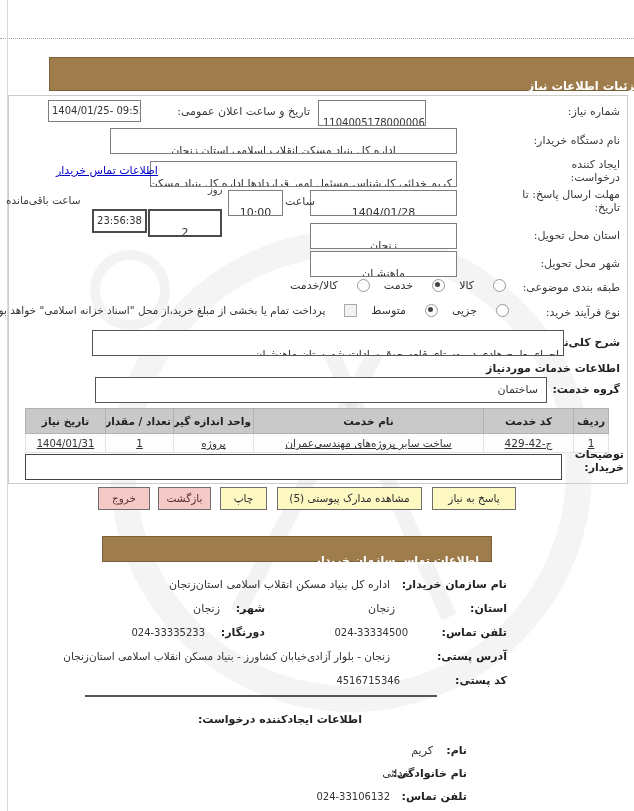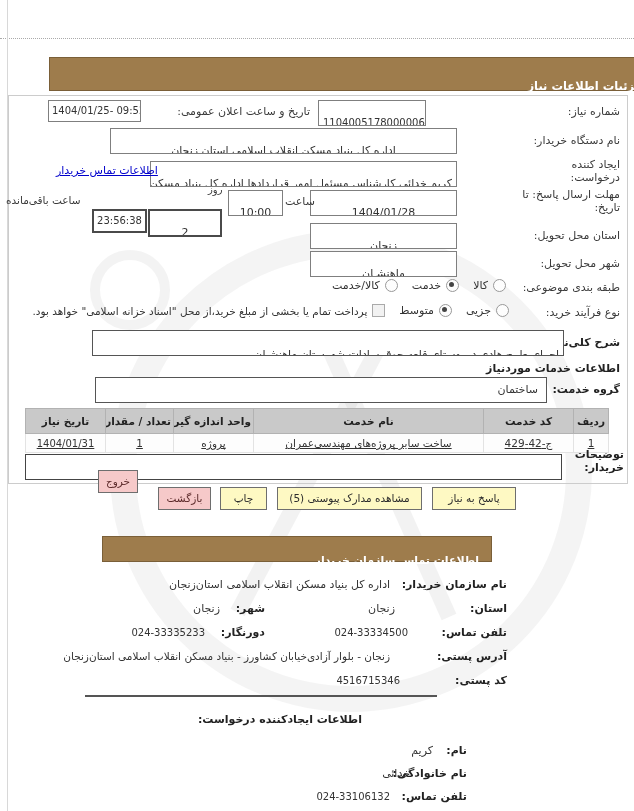--- a/index.html
+++ b/index.html
@@ -22,21 +22,21 @@
        border:1px solid #6e6e6e;box-sizing:border-box;font-size:10.5px;cursor:pointer;
        white-space:nowrap;overflow:hidden;}
   .btn.green{background:#fef9c3;color:#2c2c2c;}
   .btn.pink{background:#f6c9c9;color:#5c2b2b;}
   .radio{display:inline-block;width:11px;height:11px;border:1px solid #999;
          border-radius:50%;background:#fdfdfd;vertical-align:-2px;position:relative;}
   .radio.sel::after{content:"";position:absolute;left:2px;top:2px;width:5px;height:5px;
          border-radius:50%;background:#444;}
   .chk{display:inline-block;width:11px;height:11px;border:1px solid #aaa;
        background:#f2f2f2;vertical-align:-2px;}
-  .opt{display:inline-flex;align-items:flex-end;gap:5px;white-space:nowrap;}
+  .opt{display:inline-flex;align-items:flex-start;gap:19px;white-space:nowrap;}
   .panel{position:absolute;left:8px;top:95px;width:618px;height:387px;
          border:1px solid #cccccc;background:transparent;}
   .dotline{position:absolute;left:0;top:38px;width:634px;border-top:1px dotted #aaa;}
   .vline{position:absolute;left:7px;top:0;width:1px;height:811px;background:#d8d8d8;}
   table.svc{position:absolute;left:25px;top:408px;width:583px;border-collapse:collapse;
         font-size:10.5px;table-layout:fixed;}
   table.svc th{background:#c9c9c9;border:1px solid #b2b2b2;height:24px;
         font-weight:bold;color:#222;padding:0 2px;overflow:hidden;white-space:nowrap;}
   table.svc td{background:#fdfdfd;border:1px solid #e3e3e3;height:18px;text-align:center;
         color:#333;padding:0 2px;overflow:hidden;white-space:nowrap;text-decoration:underline;}
@@ -159,21 +159,21 @@
   </tbody>
     </table>
 
   <div class="lbl wrap b" style="right:10px;top:448px;width:62px;">توضیحات خریدار:</div>
   <div class="box" style="left:25px;top:454px;width:537px;height:14px;line-height:12px;border-color:#444;"></div>
 
   <div class="btn green" style="left:432px;top:487px;width:84px;">پاسخ به نیاز</div>
   <div class="btn green" style="left:277px;top:487px;width:145px;">مشاهده مدارک پیوستی (5)</div>
   <div class="btn green" style="left:220px;top:487px;width:47px;">چاپ</div>
   <div class="btn pink" style="left:158px;top:487px;width:53px;">بازگشت</div>
-  <div class="btn pink" style="left:98px;top:470px;width:40px;">خروج</div>
+  <div class="btn pink" style="left:98px;top:487px;width:52px;font-family:Liberation Serif, serif;">خروج</div>
 
   <div class="bar" style="left:68px;top:536px;width:390px;height:26px;line-height:24px;font-size:11px;"><span>اطلاعات تماس سازمان خریدار</span></div>
 
   <div class="kv" style="right:127px;top:578px;">
     <span class="b">نام سازمان خریدار:</span>
     <span style="margin-right:8px;">اداره کل بنیاد مسکن انقلاب اسلامی استان‌زنجان</span>
   </div>
 
   <div class="kv b" style="right:127px;top:602px;">استان:</div>
   <div class="kv" style="right:239px;top:602px;">زنجان</div>

